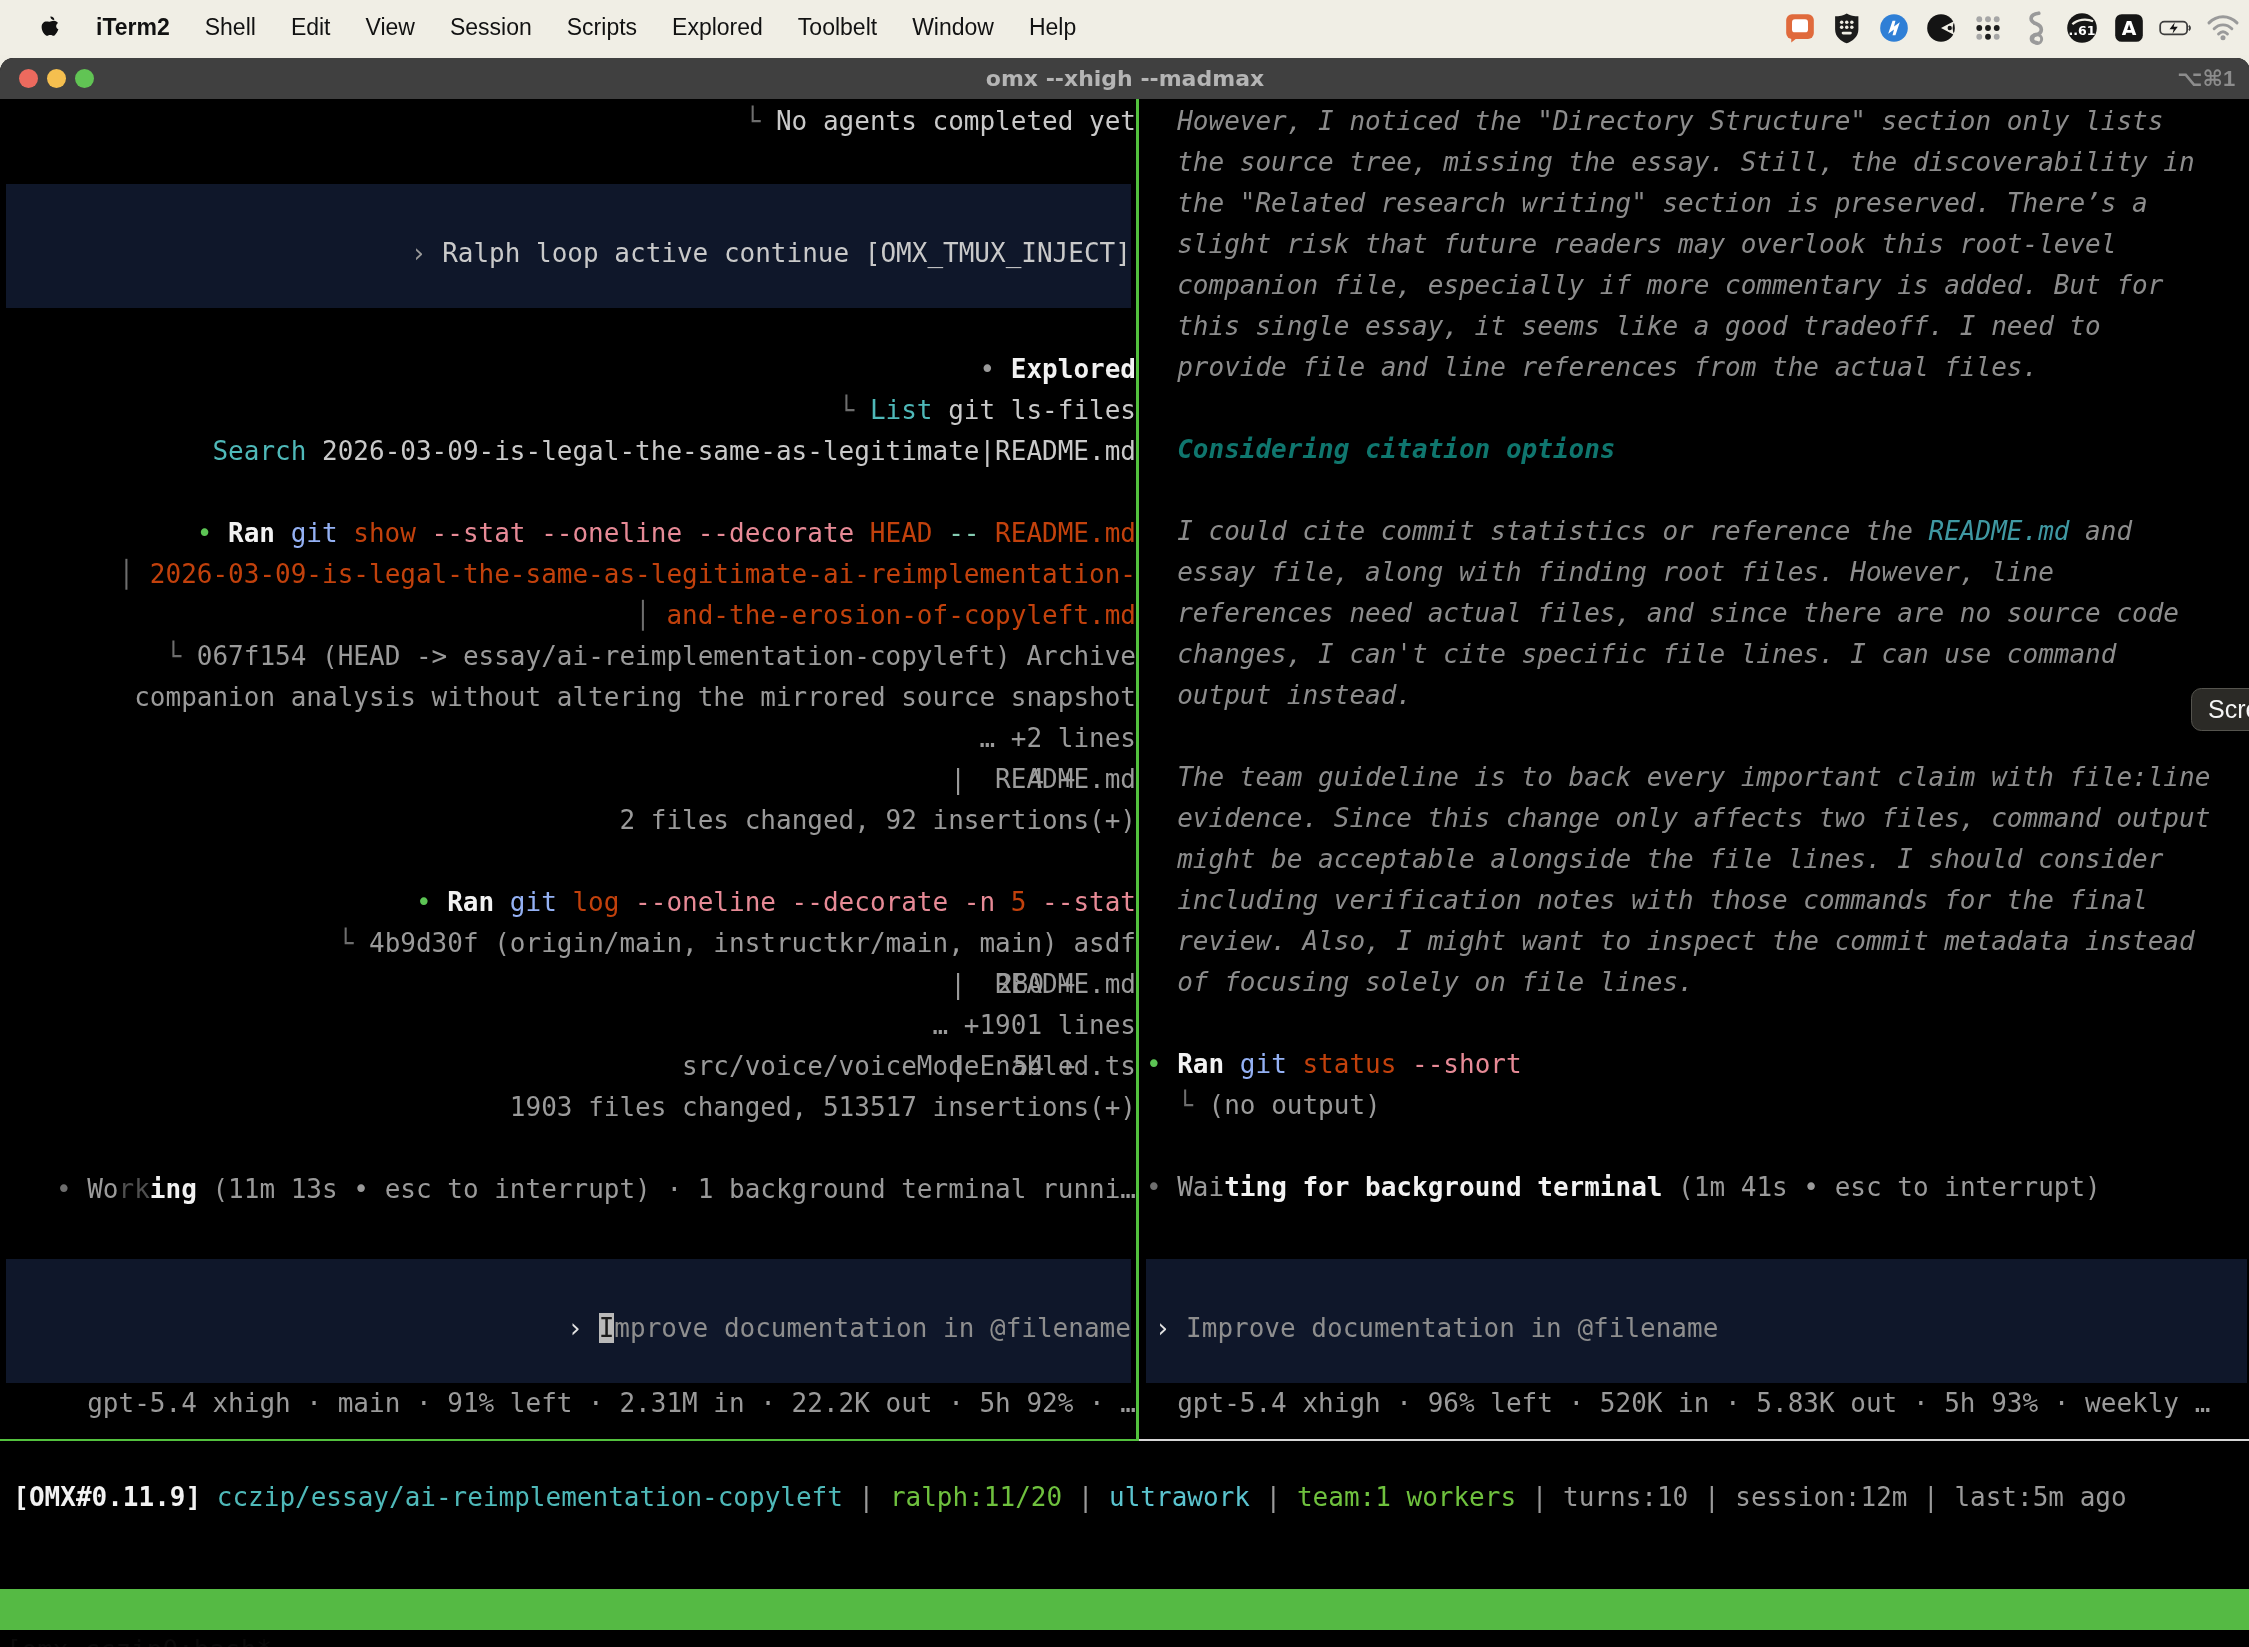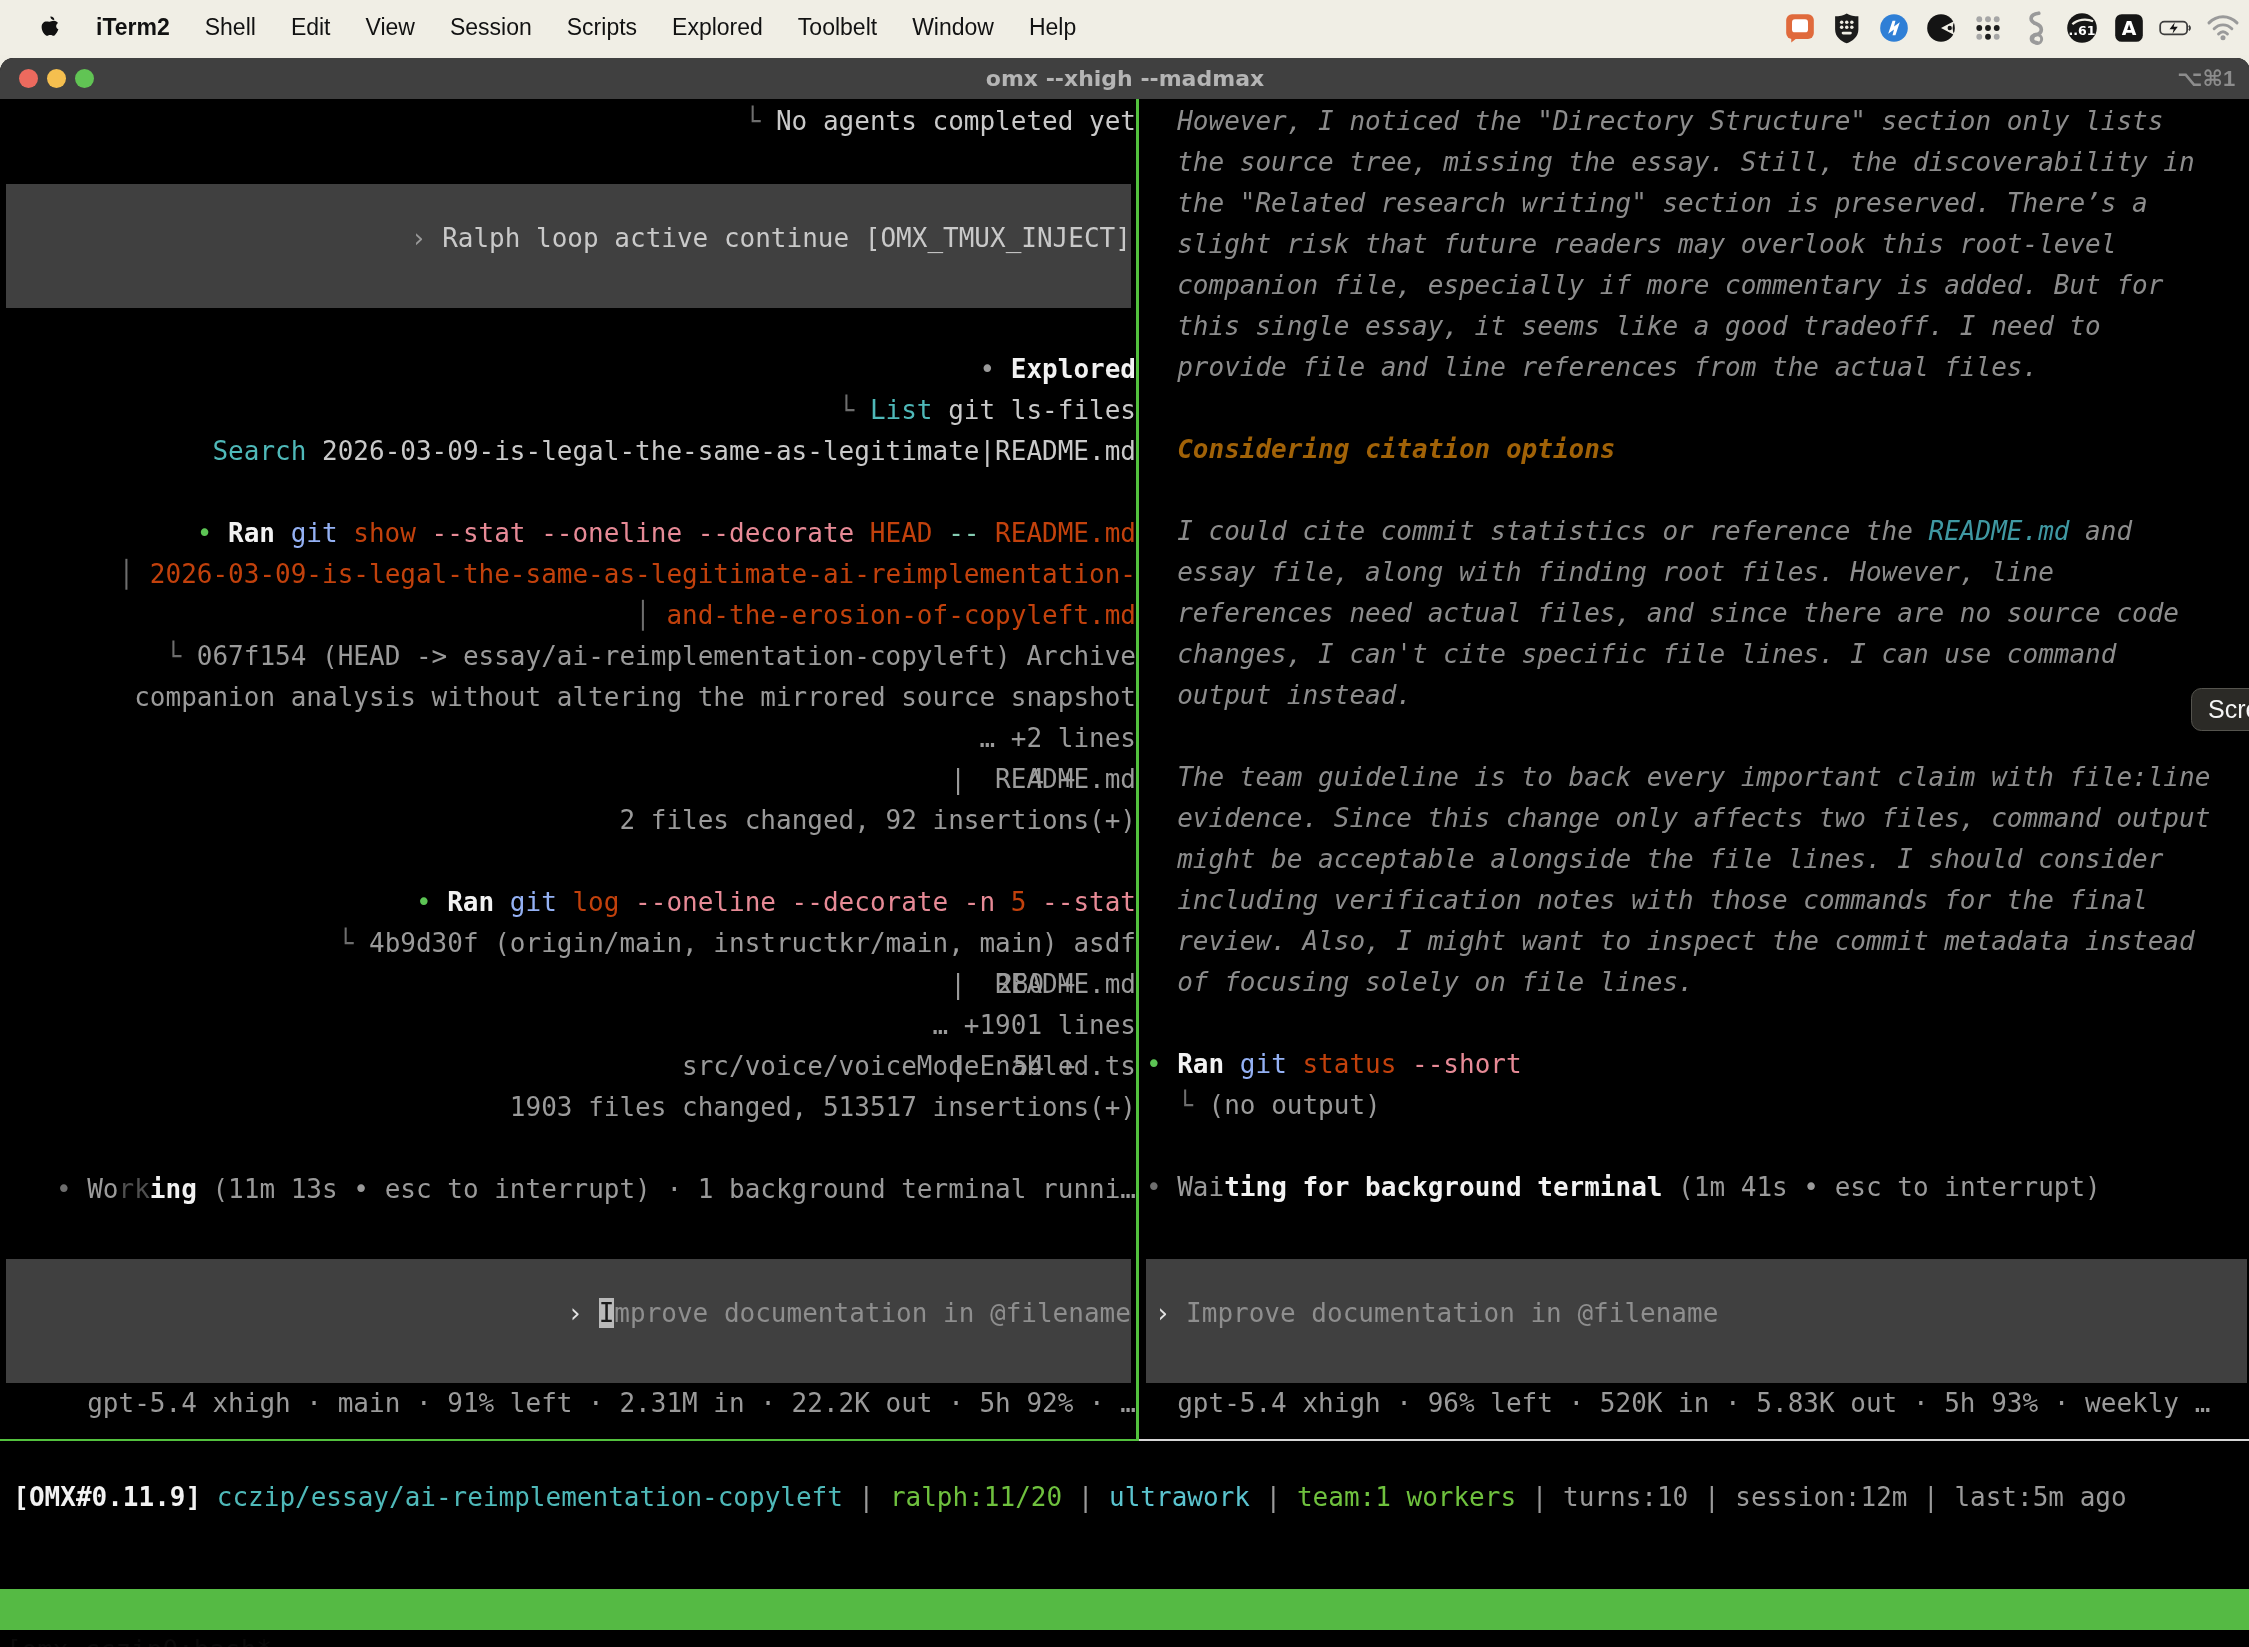--- a/index.html
+++ b/index.html
@@ -33,39 +33,39 @@
   .pane{position:absolute;top:0;}
   .pane.left{left:0;width:1136px;height:1244px;text-align:right;}
   .pane.right{left:1140px;width:1110px;height:1340px;}
   .lines{position:absolute;left:0;width:100%;}
   .pane.left .lines{padding-left:13.3px;box-sizing:border-box;}
   .pane.right .lines{padding-left:5.9px;box-sizing:border-box;}
   .line{height:41px;line-height:41px;white-space:pre;position:relative;}
   .vdiv{position:absolute;left:1136px;top:0;width:3px;height:1342px;background:#53c13e;}
   .hdivl{position:absolute;left:0;top:1340px;width:1136px;height:2.2px;background:#53c13e;}
   .hdivr{position:absolute;left:1139px;top:1340px;width:1111px;height:2.2px;background:#d6d6d6;}
-  .inputbox{position:absolute;background:#404040;box-sizing:border-box;padding-top:34px;padding-left:8.9px;}
+  .inputbox{position:absolute;background:#0f172a;box-sizing:border-box;padding-top:49px;padding-left:8.9px;}
   .box1{left:5.9px;top:85px;width:1125px;height:124px;}
   .box2{left:5.9px;top:1160px;width:1125px;height:124px;}
   .box2r{left:5.9px;top:1160px;width:1101px;height:124px;}
   .omxline{position:absolute;left:13.3px;top:1378px;width:2229px;}
   .tmuxbar{position:absolute;left:0;top:1490px;width:2250px;height:41px;background:#55ba44;
            color:#0a0a0a;font-size:26px;line-height:41px;white-space:pre;}
   .tmuxbar .lt{position:absolute;left:5.9px;}
   .tooltip{position:absolute;left:2191px;top:589px;width:81px;height:43px;background:#2b2a26;
            border:1.5px solid #55544e;border-radius:10.3px;color:#f5f5f5;
            font-family:"Liberation Sans","DejaVu Sans",sans-serif;font-size:25px;line-height:40px;
            padding-left:16px;box-sizing:border-box;}
   
   .g{color:#9a9a9a}.lg{color:#c9c9c9}.lg2{color:#e3e3e3}.g2{color:#8e8e8e}
   .w{color:#f2f2f2;font-weight:bold}.dg{color:#6e6e6e}.dg2{color:#4f4f4f}
   .cy{color:#4fb9b9}.cy2{color:#5bc4cf}.bl{color:#94b1f4}.lv{color:#c2410c}
   .sa{color:#e78a96}.te{color:#85ccb2}.gn{color:#5cc454}.gn2{color:#6fc13e}
   .it{color:#8c8c8c;font-style:italic}
-  .itb{color:#a16207;font-style:italic;font-weight:bold}
+  .itb{color:#0f766e;font-style:italic;font-weight:bold}
   .itc{color:#3f98a2;font-style:italic}
   .cur{background:#b9b9b9;color:#1b1b1b}
 </style>
 </head>
 <body>
 
 <div class="desktop"></div>
 
 <div class="menubar">
   <span class="apple">

